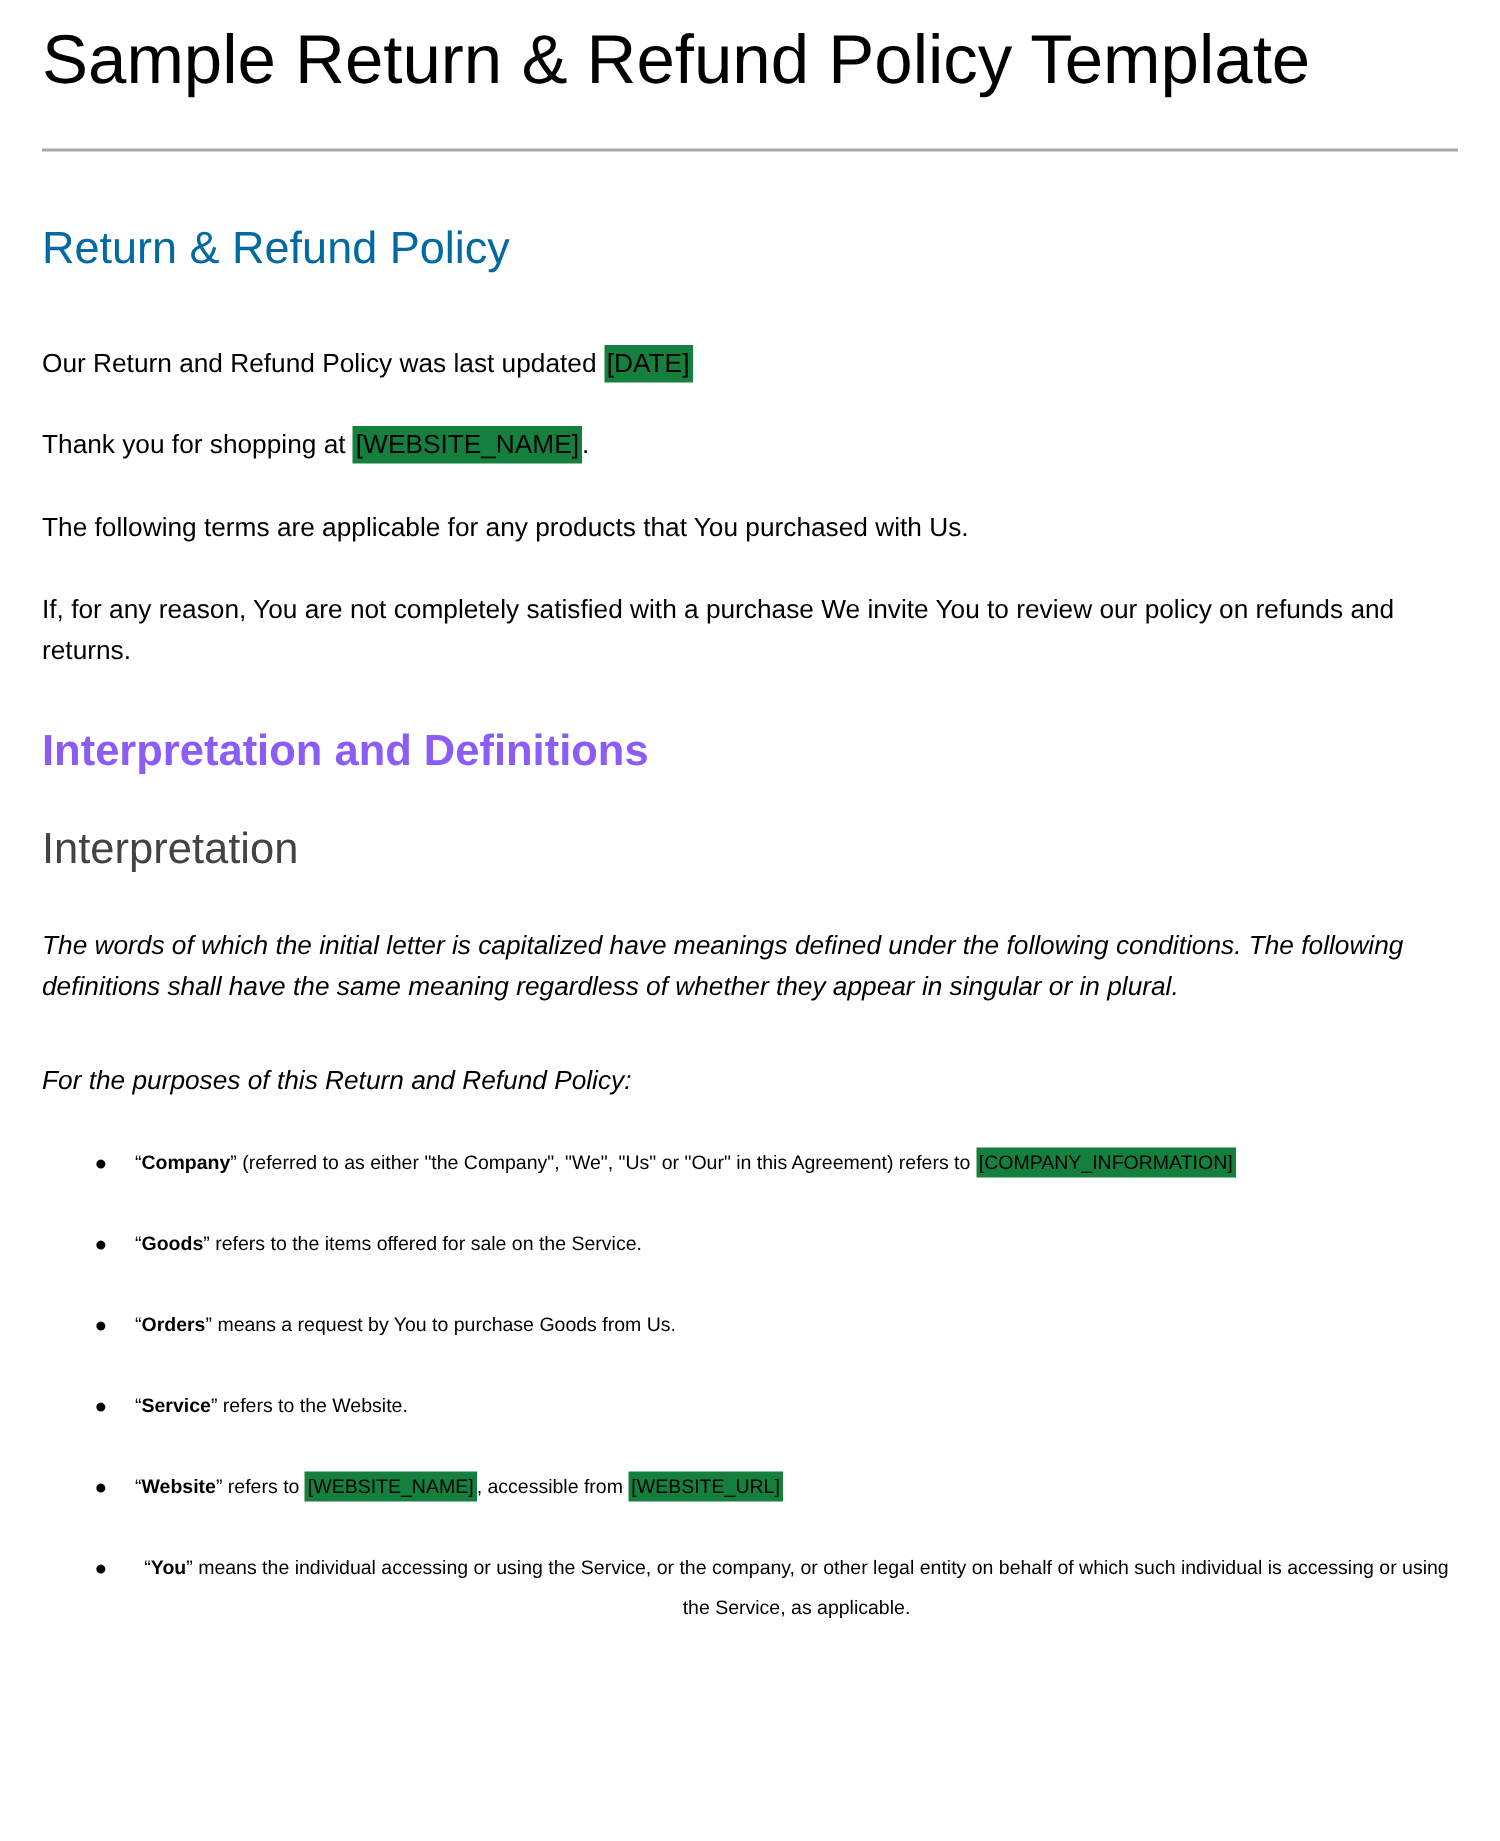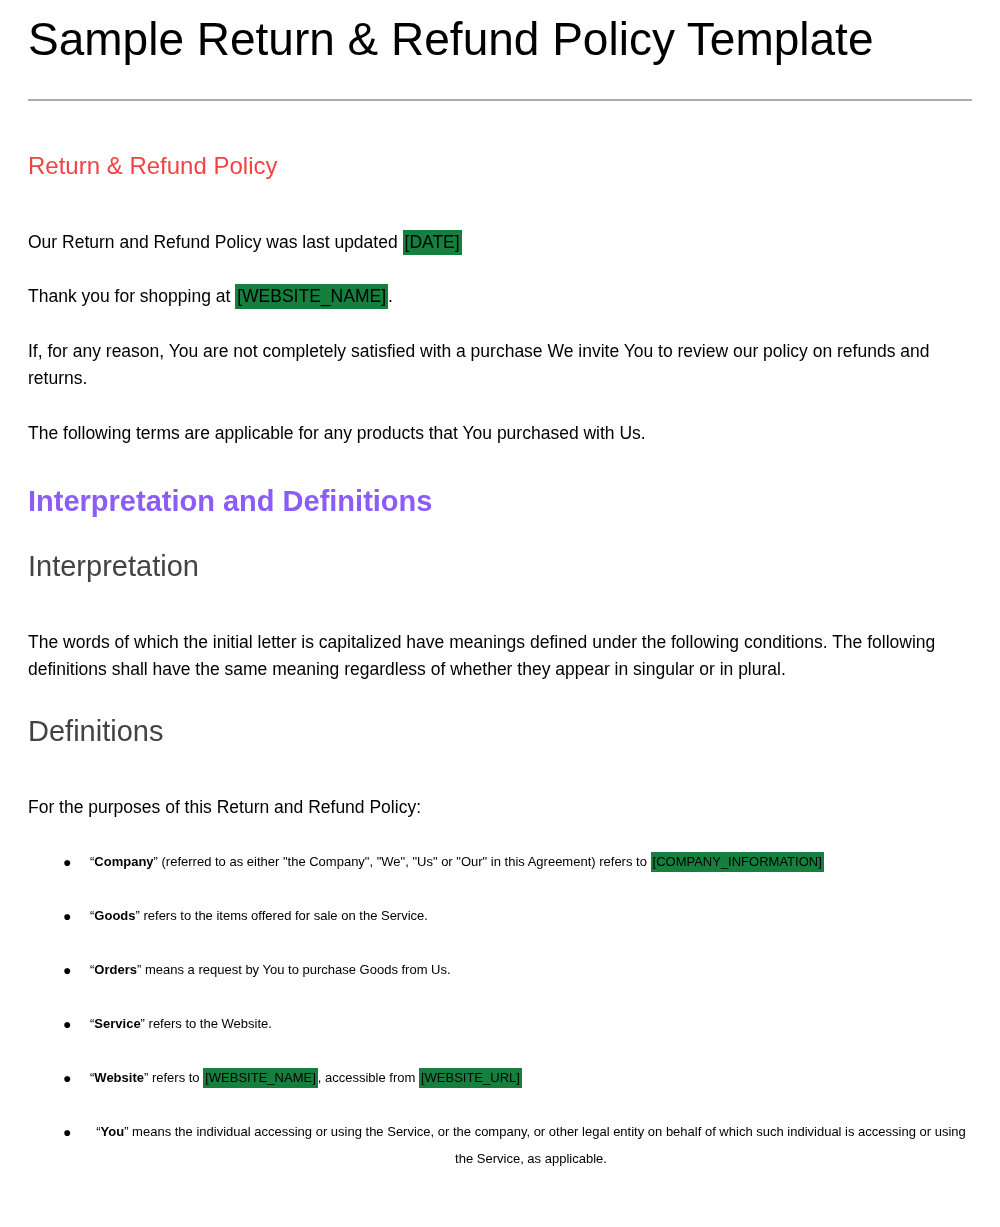--- a/index.html
+++ b/index.html
@@ -24,25 +24,25 @@
     margin: 0;
     color: #000000;
   }
   .title-divider {
     border: 0;
     height: 0;
     border-top: 2px solid #a9a9a9;
     margin: 33px 0 0 0;
   }
   .h-policy {
-    font-size: 24px;
+    font-size: 30px;
     line-height: 43px;
     font-weight: 400;
     margin: 43px 0 0 0;
-    color: #ef4444;
+    color: #0369a1;
   }
   .h-section {
     font-size: 29px;
     line-height: 35px;
     font-weight: 700;
     margin: 37px 0 0 0;
     color: #8b5cf6;
   }
   .h-sub {
     font-size: 29px;
@@ -53,21 +53,21 @@
   .h-interpretation { margin: 32px 0 0 0; }
   .h-definitions   { margin: 33px 0 0 0; }
   p {
     font-size: 17.5px;
     line-height: 27px;
     margin: 27px 0 0 0;
     color: #000000;
   }
   p.mt-42 { margin-top: 42px; }
   p.mt-28 { margin-top: 28px; }
-  p.mt-36 { margin-top: 48px; }
+  p.mt-36 { margin-top: 36px; font-style: italic; }
   mark.ph {
     background-color: #15803d;
     color: #000000;
     padding: 2px 2px 3px 2px;
   }
   ul.defs {
     list-style: none;
     margin: 27px 0 0 0;
     padding: 0 0 0 62px;
   }
@@ -97,31 +97,30 @@
   <h1 class="doc-title">Sample Return &amp; Refund Policy Template</h1>
 
   <hr class="title-divider">
 
   <h2 class="h-policy">Return &amp; Refund Policy</h2>
 
   <p class="mt-42"><span>Our Return and Refund Policy was last updated </span><mark class="ph">[DATE]</mark></p>
 
   <p><span>Thank you for shopping at </span><mark class="ph">[WEBSITE_NAME]</mark><span>.</span></p>
 
+  <p class="mt-28">The following terms are applicable for any products that You purchased with Us.</p>
+
   <p class="mt-28">If, for any reason, You are not completely satisfied with a purchase We invite You to review our policy on refunds and returns.</p>
-
-  <p class="mt-28">The following terms are applicable for any products that You purchased with Us.</p>
 
   <h2 class="h-section">Interpretation and Definitions</h2>
 
   <h3 class="h-sub h-interpretation">Interpretation</h3>
 
   <p class="mt-36">The words of which the initial letter is capitalized have meanings defined under the following conditions. The following definitions shall have the same meaning regardless of whether they appear in singular or in plural.</p>
 
-  <h3 class="h-sub h-definitions">Definitions</h3>
 
   <p class="mt-36">For the purposes of this Return and Refund Policy:</p>
 
   <ul class="defs">
     <li><span>“</span><b>Company</b><span>”</span><span> (referred to as either "the Company", "We", "Us" or "Our" in this Agreement) refers to </span><mark class="ph">[COMPANY_INFORMATION]</mark></li>
 
     <li><span>“</span><b>Goods</b><span>”</span><span> refers to the items offered for sale on the Service.</span></li>
 
     <li><span>“</span><b>Orders</b><span>”</span><span> means a request by You to purchase Goods from Us.</span></li>
 

